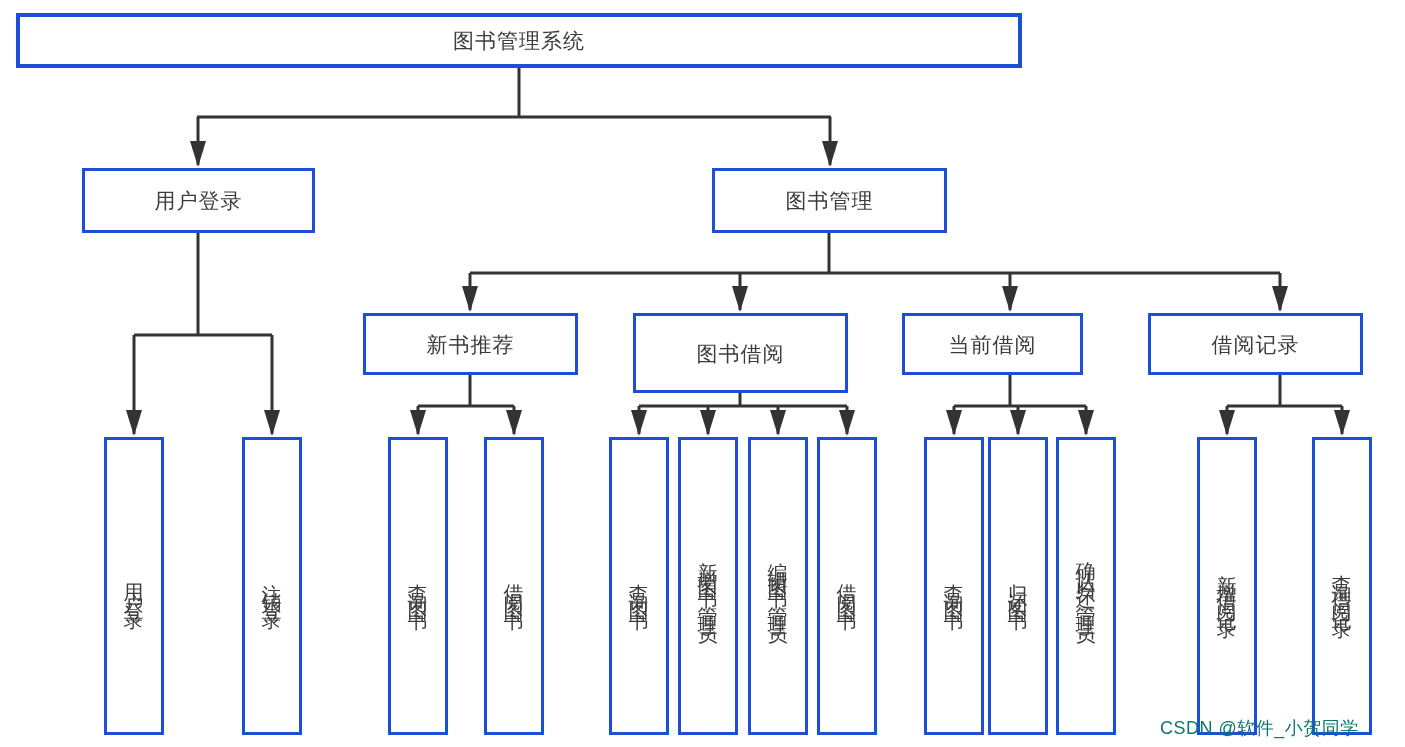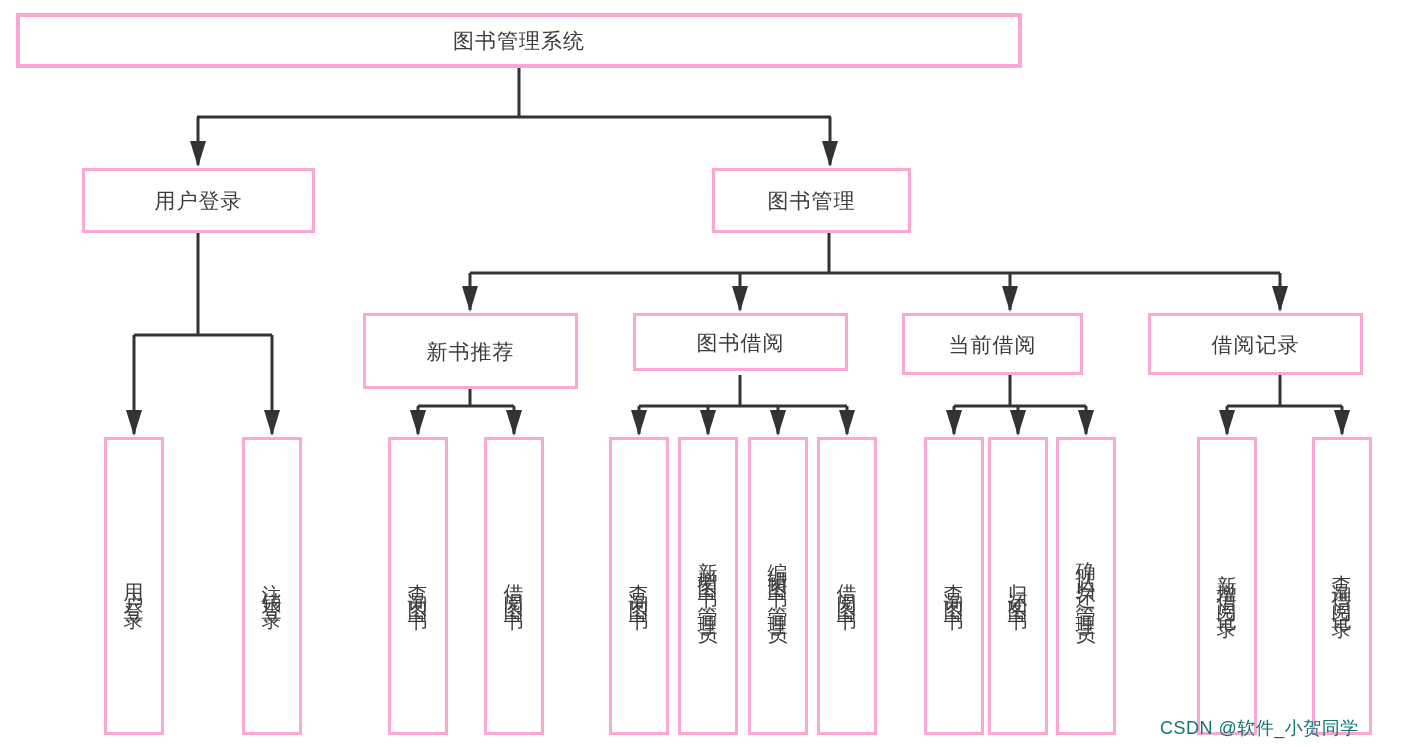--- a/index.html
+++ b/index.html
@@ -14,21 +14,21 @@
   #wires {
     position: absolute;
     left: 0; top: 0;
     width: 1405px; height: 747px;
     pointer-events: none;
   }
   .node {
     position: absolute;
     box-sizing: border-box;
     background: #ffffff;
-    border: 3px solid #f9a8d4;
+    border: 3px solid #1d4ed8;
     display: flex;
     align-items: center;
     justify-content: center;
     color: #3c3c3c;
     z-index: 2;
   }
   .node.root { border-width: 4px; }
   .node .lbl {
     font-size: 21px;
     letter-spacing: 1px;
@@ -123,28 +123,28 @@
     </g>
   </svg>
 
   <div class="node root" style="left:16px; top:13px; width:1006px; height:55px">
     <span class="lbl">图书管理系统</span>
   </div>
 
   <div class="node" style="left:82px; top:168px; width:233px; height:65px">
     <span class="lbl">用户登录</span>
   </div>
-  <div class="node" style="left:712px; top:168px; width:199px; height:65px">
+  <div class="node" style="left:712px; top:168px; width:235px; height:65px">
     <span class="lbl">图书管理</span>
   </div>
 
-  <div class="node" style="left:363px; top:313px; width:215px; height:76px">
+  <div class="node" style="left:363px; top:313px; width:215px; height:62px">
     <span class="lbl">新书推荐</span>
   </div>
-  <div class="node" style="left:633px; top:313px; width:215px; height:58px">
+  <div class="node" style="left:633px; top:313px; width:215px; height:80px">
     <span class="lbl">图书借阅</span>
   </div>
   <div class="node" style="left:902px; top:313px; width:181px; height:62px">
     <span class="lbl">当前借阅</span>
   </div>
   <div class="node" style="left:1148px; top:313px; width:215px; height:62px">
     <span class="lbl">借阅记录</span>
   </div>
 
   <div class="node leaf" style="left:104px; top:437px; width:60px; height:298px">

